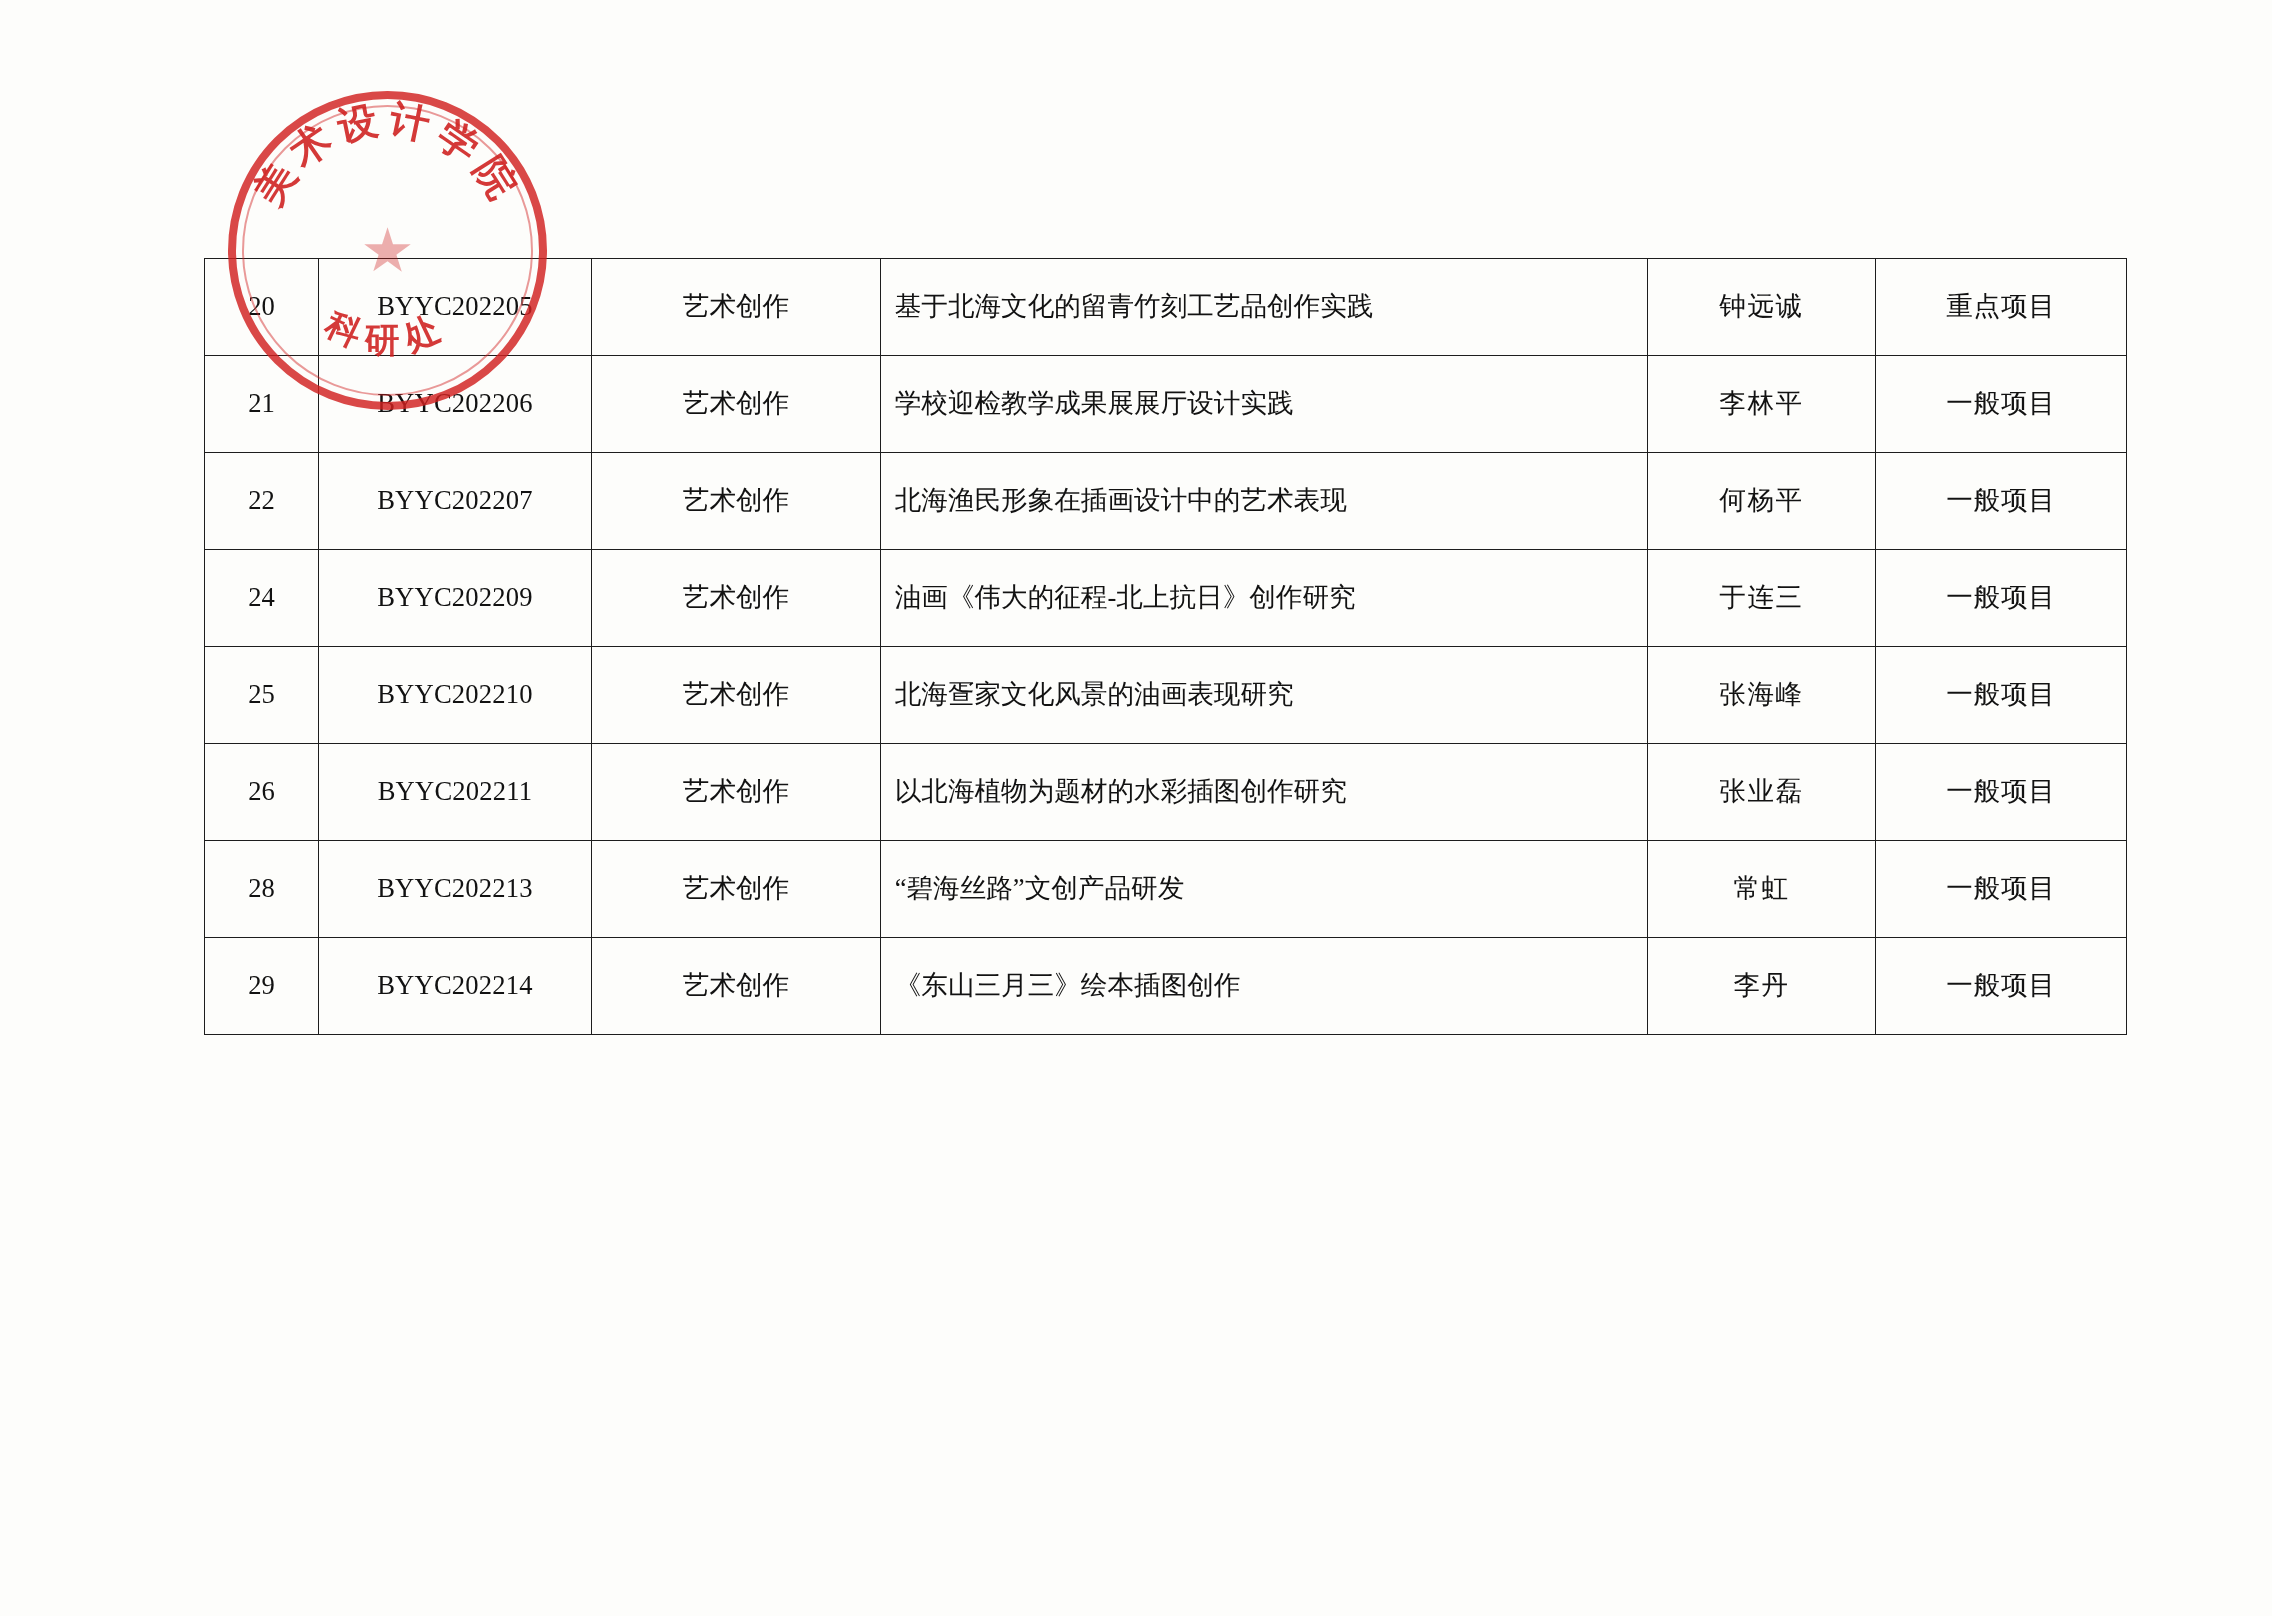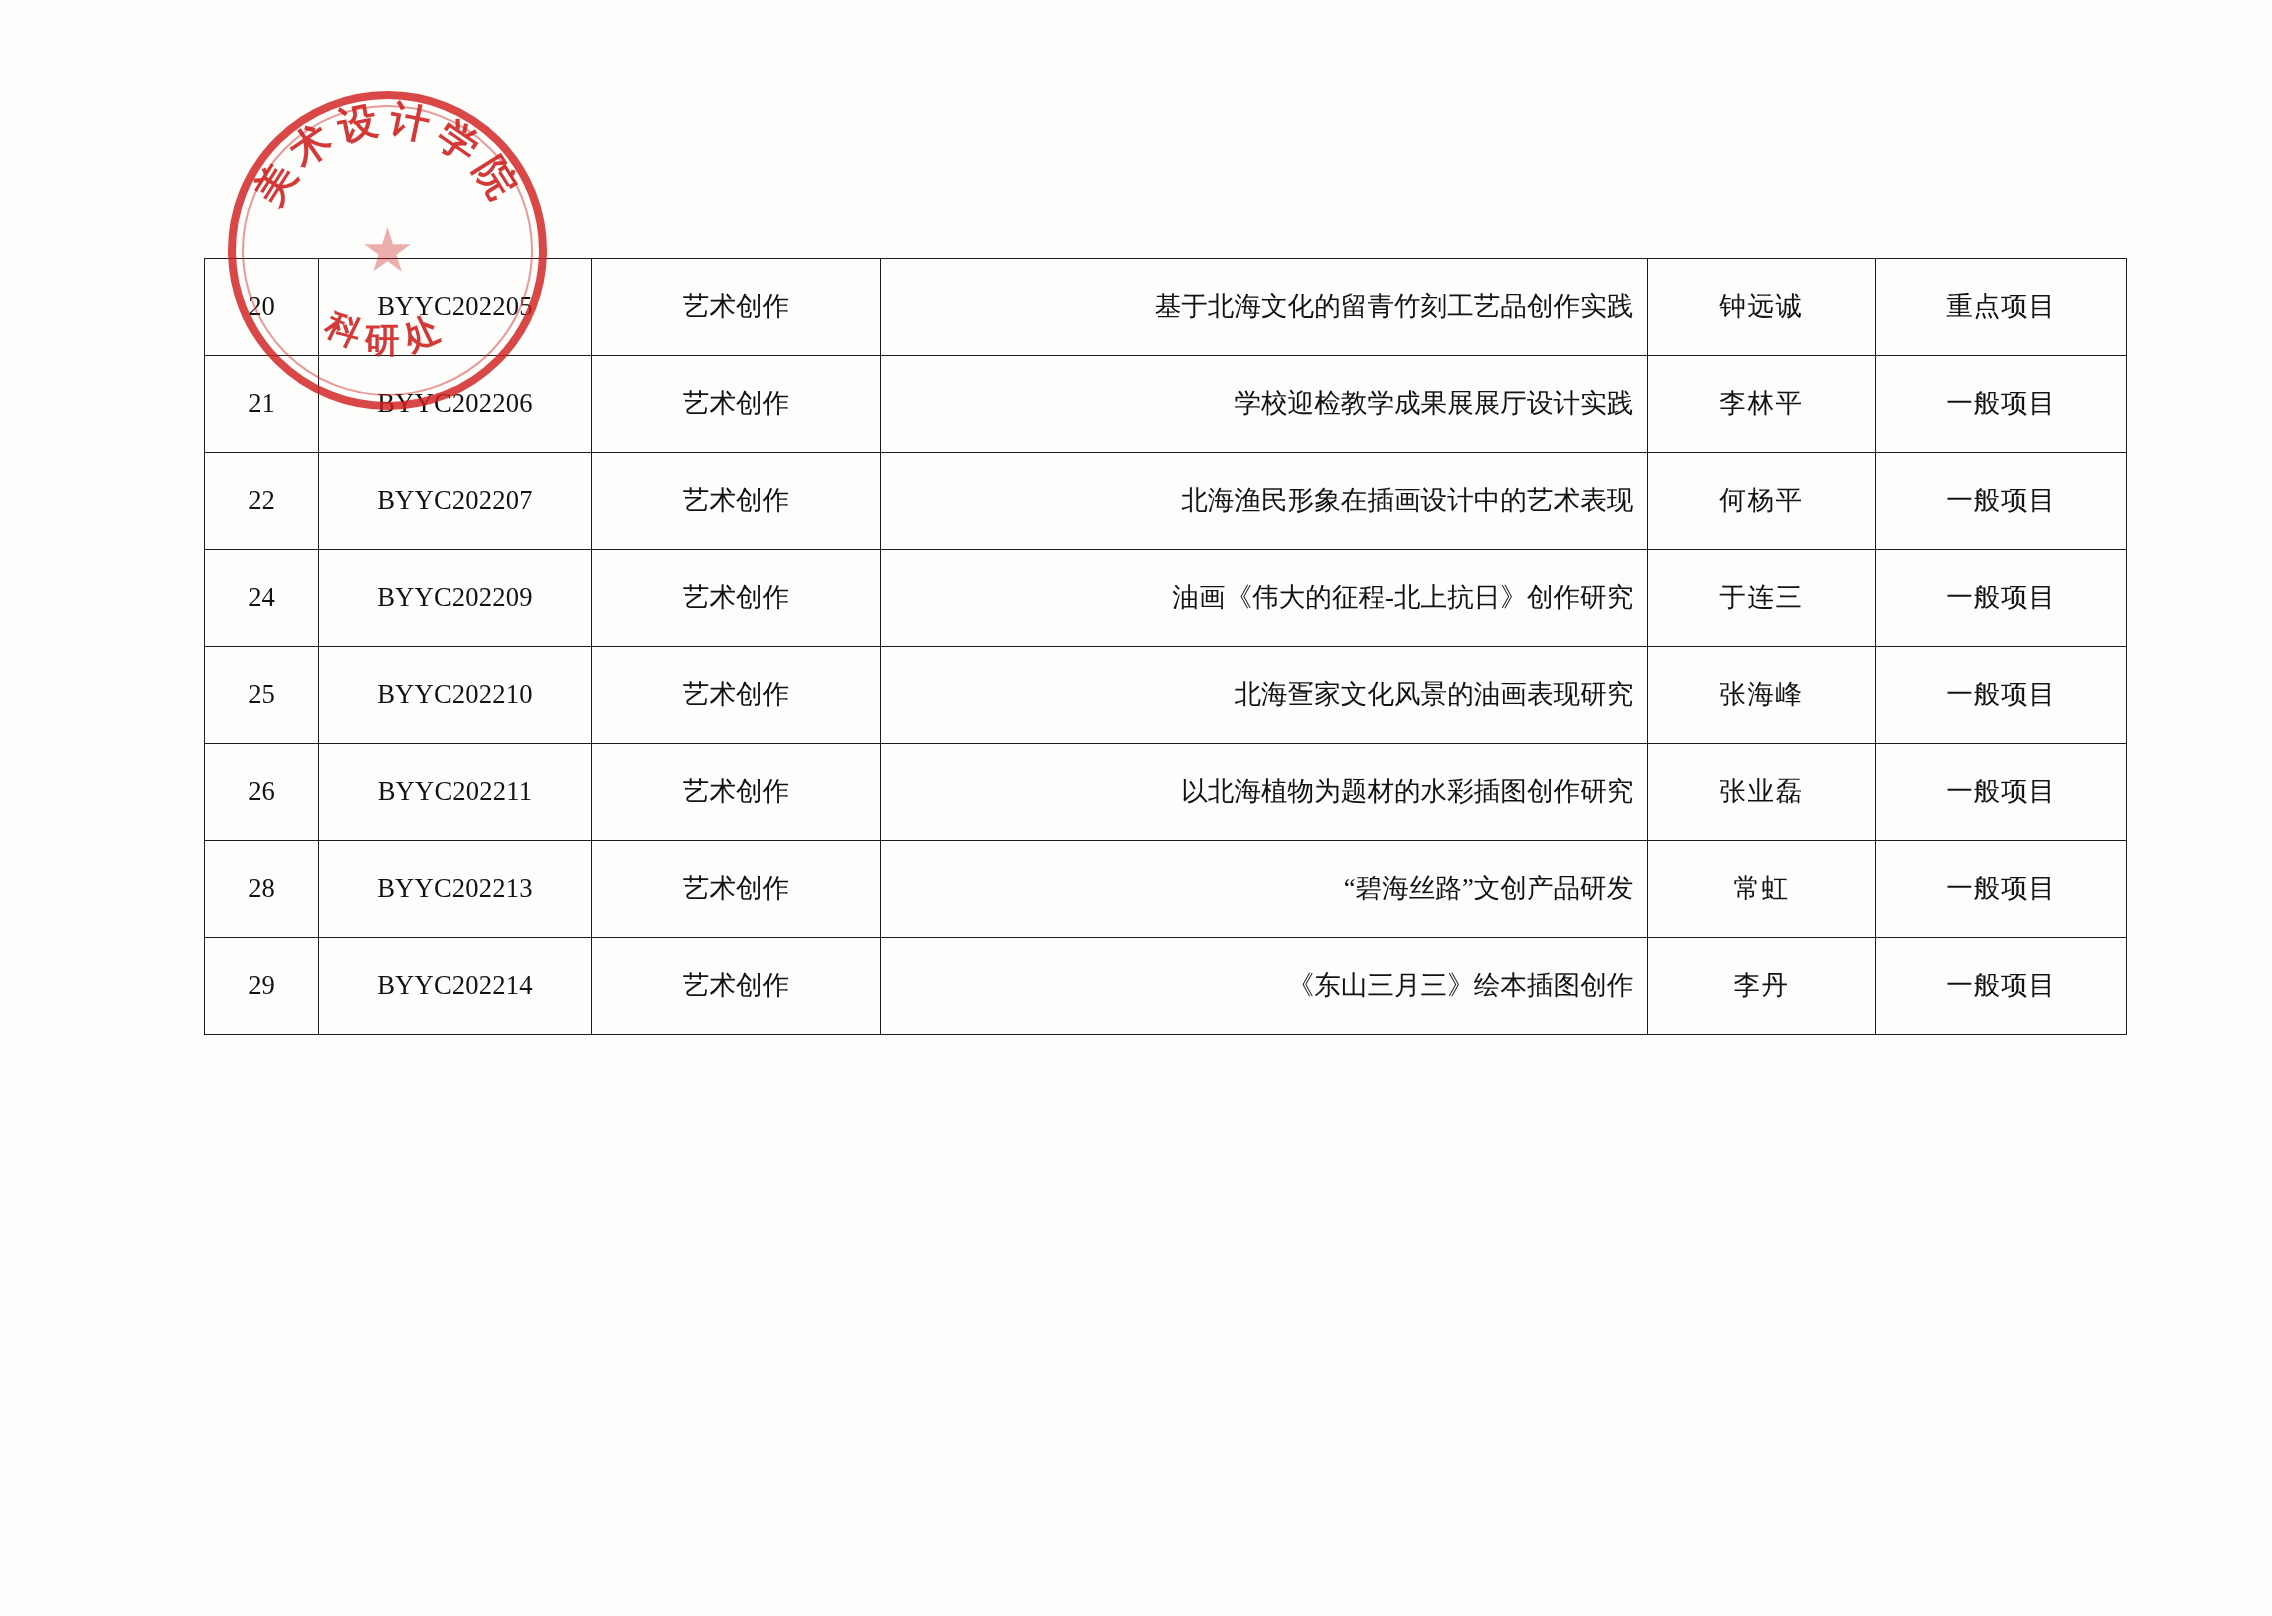--- a/index.html
+++ b/index.html
@@ -46,21 +46,21 @@
   }
 
   col.c-idx   { width: 114px; }
   col.c-code  { width: 273px; }
   col.c-type  { width: 289px; }
   col.c-title { width: 767px; }
   col.c-name  { width: 228px; }
   col.c-cat   { width: 251px; }
 
   .cell-center { text-align: center; }
-  .cell-left   { text-align: right; }
+  .cell-left   { text-align: left; }
 
   .idx   { font-size: 27px; }
   .code  { font-size: 27px; letter-spacing: 0.2px; margin-top: 13px; }
   .type  { font-size: 27px; margin-top: 36px; }
   .title { font-size: 27px; }
   .name  { font-size: 27px; letter-spacing: 1.5px; }
   .cat   { font-size: 27px; letter-spacing: 0.8px; }
 
   .row-tall td { height: 114px; }
 

